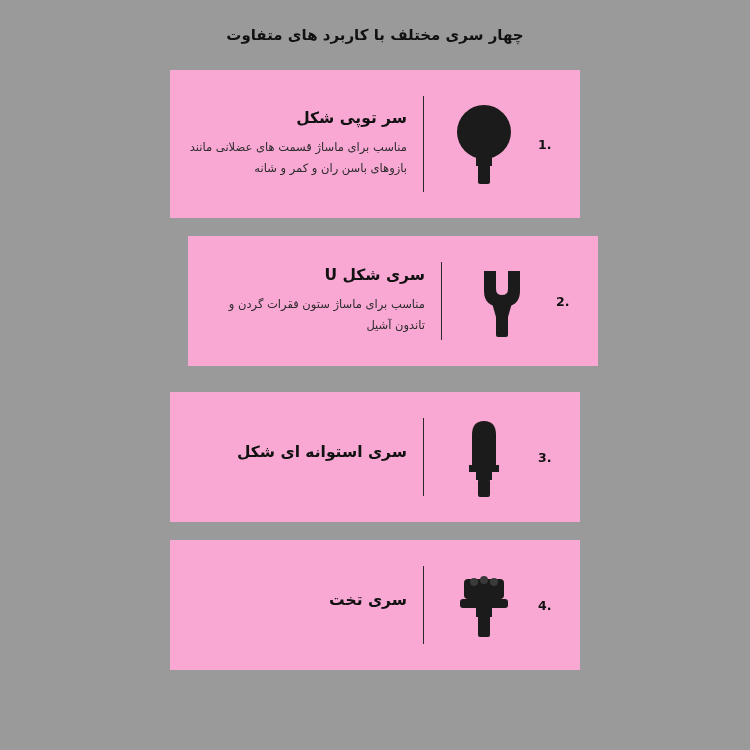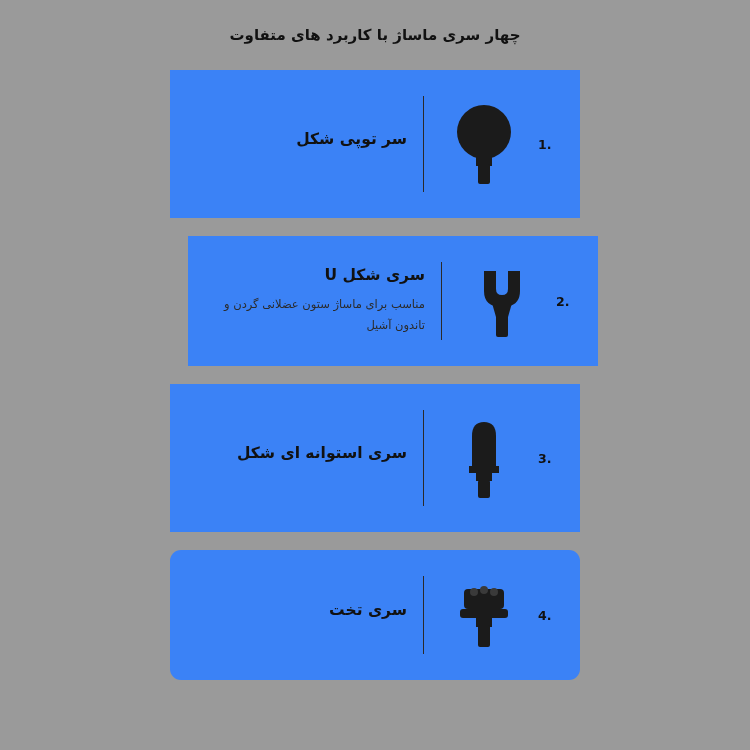--- a/index.html
+++ b/index.html
@@ -30,33 +30,33 @@
   }
   .cards {
     margin-top: 26px;
     display: flex;
     flex-direction: column;
     gap: 18px;
     align-items: center;
   }
   .card {
     width: 410px;
-    background: #3b82f6;
+    background: #f9a8d4;
     box-sizing: border-box;
     display: flex;
     flex-direction: row-reverse;
     align-items: center;
     padding: 10px 16px 10px 12px;
     direction: rtl;
     justify-content: space-between;
   }
   .card-1 { height: 148px; }
   .card-2 { height: 130px; margin-left: 36px; }
-  .card-3 { height: 148px; }
-  .card-4 { height: 130px; border-radius: 11px; }
+  .card-3 { height: 130px; margin-top: 8px; }
+  .card-4 { height: 130px; }
 
   .text-col {
     flex: 1 1 auto;
     padding-right: 6px;
     padding-left: 4px;
     text-align: right;
     direction: rtl;
   }
   .head-title {
     color: #111;
@@ -100,45 +100,46 @@
     align-items: center;
     justify-content: center;
   }
   svg { display: block; }
 </style>
 </head>
 <body>
 
 <div class="page">
 
-  <div class="page-title">چهار سری ماساژ با کاربرد های متفاوت</div>
+  <div class="page-title">چهار سری مختلف با کاربرد های متفاوت</div>
 
   <div class="cards">
 
     <div class="card card-1">
       <div class="text-col">
         <div class="head-title">سر توپی شکل</div>
+        <div class="head-desc">مناسب برای ماساژ قسمت های عضلانی  مانند بازوهای باسن ران و کمر و شانه</div>
       </div>
       <div class="divider"></div>
       <div class="img-col">
         <div class="figure">
           <svg width="96" height="96" viewBox="0 0 96 96" aria-hidden="true">
             <circle cx="48" cy="36" r="27" fill="#1b1b1b"></circle>
             <path d="M40 60 h16 v10 h-16 z" fill="#1b1b1b"></path>
             <rect x="42" y="68" width="12" height="20" rx="2" fill="#1b1b1b"></rect>
           </svg>
         </div>
         <div class="index-num">1.</div>
       </div>
     </div>
 
     <div class="card card-2">
       <div class="text-col">
         <div class="head-title">سری شکل U</div>
-        <div class="head-desc">مناسب برای ماساژ ستون عضلانی گردن و تاندون آشیل</div>
+        <div class="head-desc">مناسب برای ماساژ ستون فقرات گردن و تاندون آشیل</div>
       </div>
       <div class="divider"></div>
       <div class="img-col">
         <div class="figure">
           <svg width="96" height="96" viewBox="0 0 96 96" aria-hidden="true">
             <path d="M30 18 h12 v18 q0 6 6 6 q6 0 6 -6 v-18 h12 v20 q0 16 -18 16 q-18 0 -18 -16 z" fill="#1b1b1b"></path>
             <path d="M38 50 h20 l-4 14 h-12 z" fill="#1b1b1b"></path>
             <rect x="42" y="62" width="12" height="22" rx="2" fill="#1b1b1b"></rect>
           </svg>
         </div>

